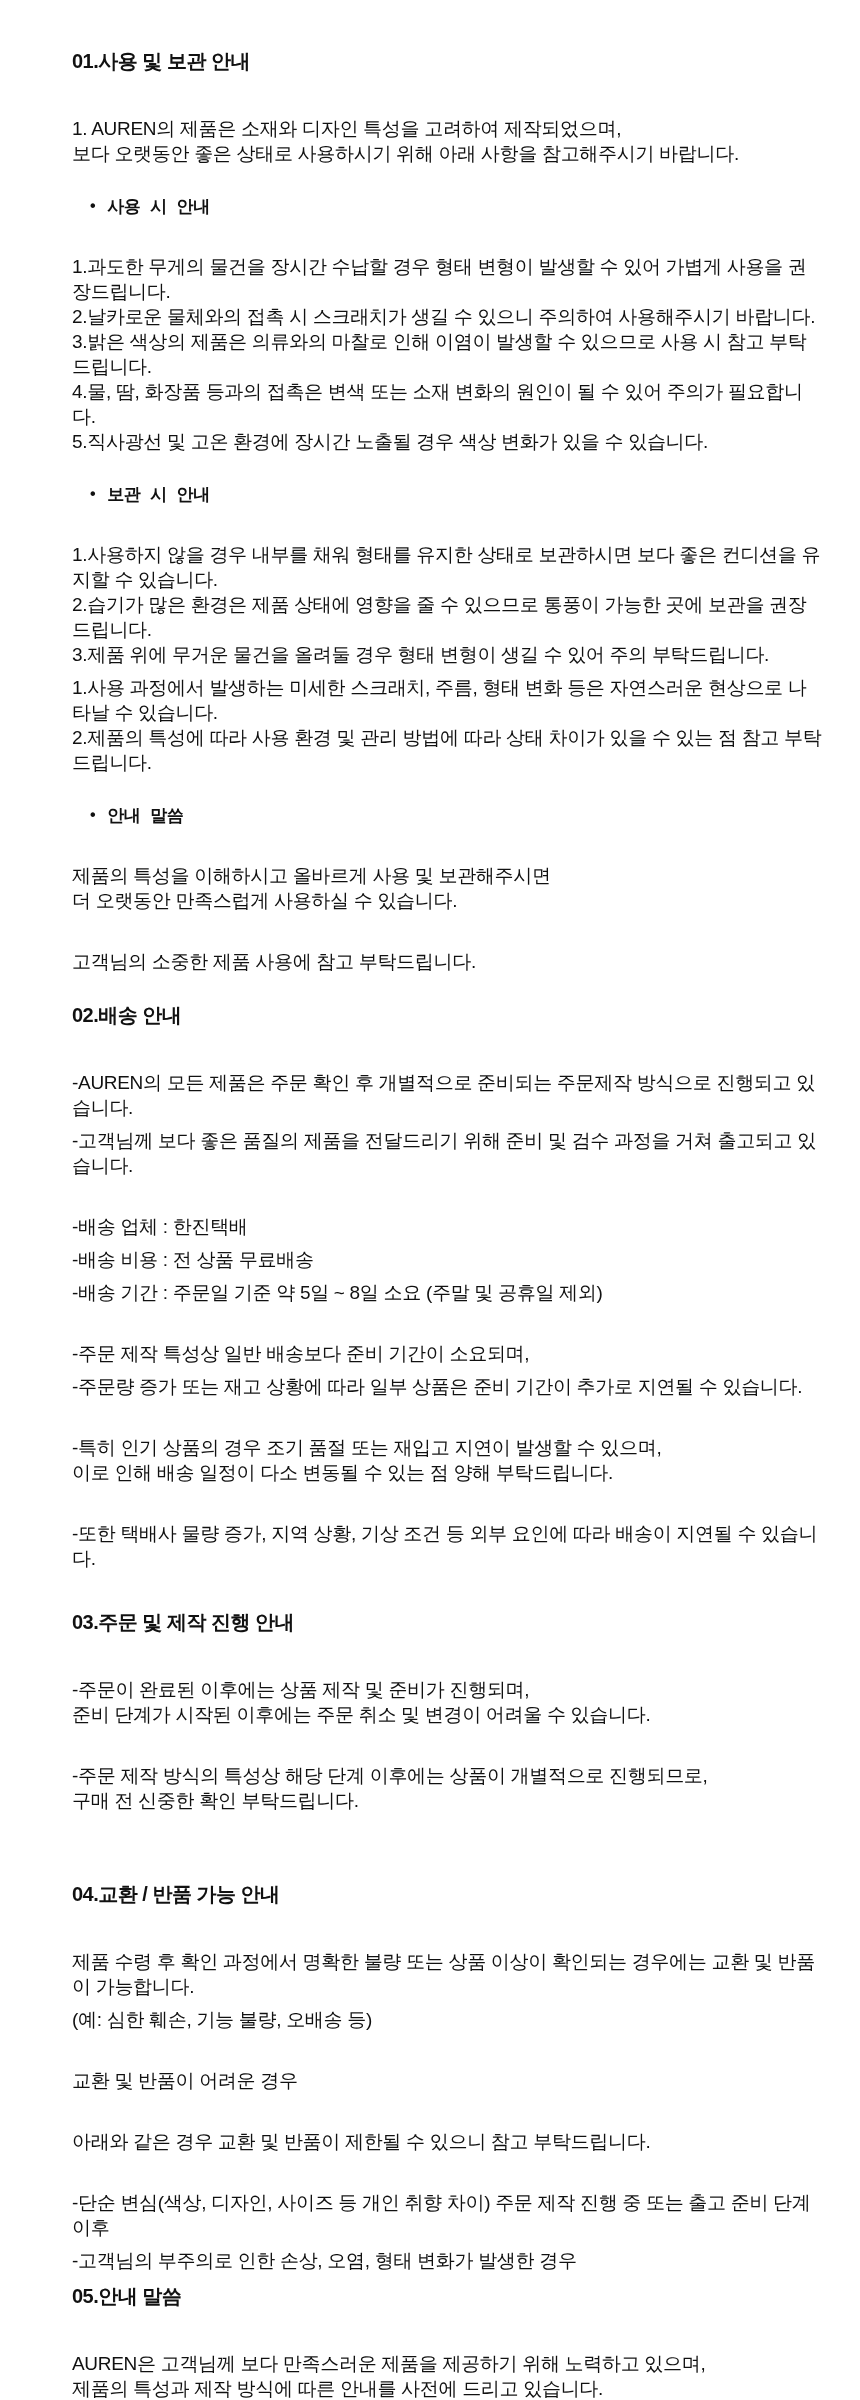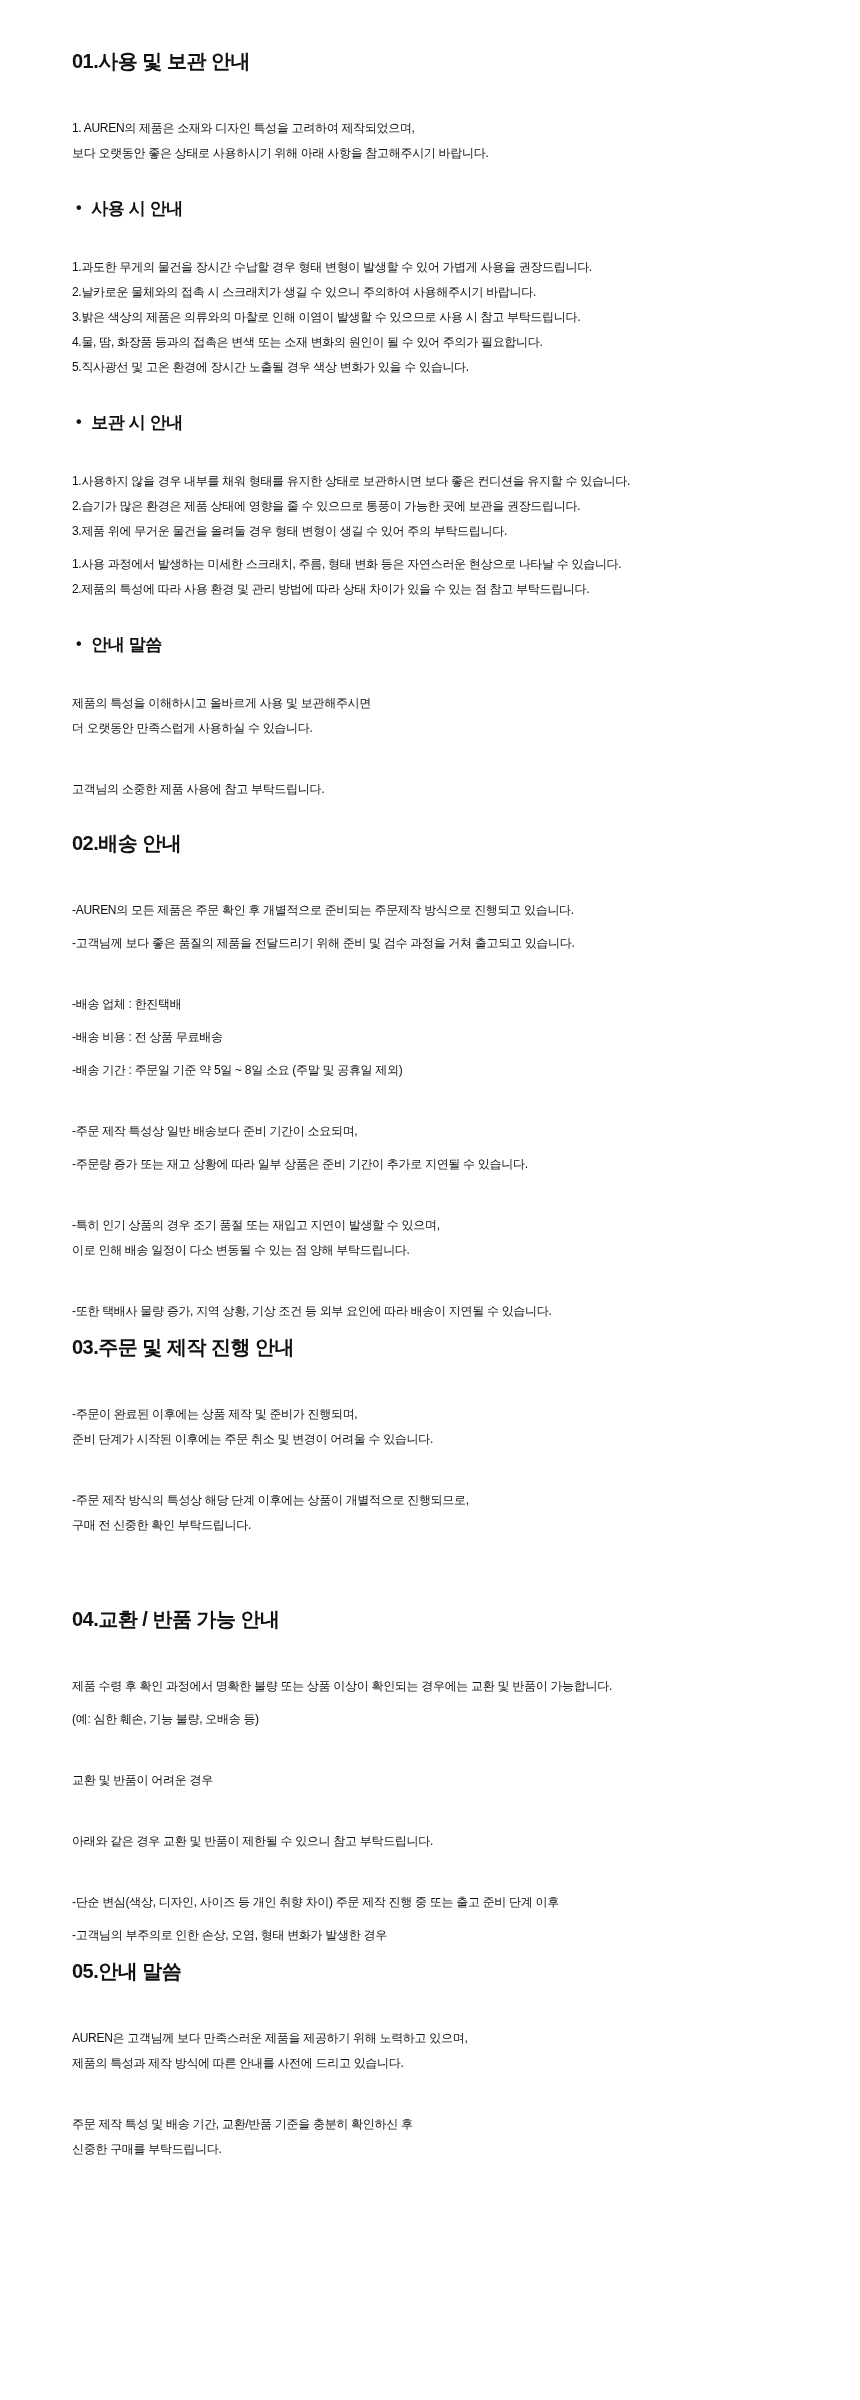--- a/index.html
+++ b/index.html
@@ -11,45 +11,46 @@
     font-family: "Liberation Sans", "DejaVu Sans", sans-serif;
     -webkit-font-smoothing: antialiased;
   }
   .page {
     box-sizing: border-box;
     width: 860px;
     padding: 46px 38px 50px 72px;
   }
   section { margin: 0; }
   .sgap-lg { margin-top: 26px; }
-  .sgap-sm { margin-top: 8px; }
+  .sgap-sm { margin-top: 36px; }
   .sgap-xl { margin-top: 66px; }
   .sgap-md { }
   .sec-heading {
     font-size: 20px;
     line-height: 30px;
     font-weight: 700;
     letter-spacing: -0.5px;
     margin: 0 0 40px 0;
   }
   .sub {
     font-size: 17px;
     line-height: 27px;
     font-weight: 700;
     letter-spacing: -0.4px;
-    margin: 28px 0 33px 4px;
+    margin: 28px 0 33px 16px;
+    font-family: Liberation Mono, monospace;
   }
   .sub .bullet {
     display: inline-block;
     margin-right: 10px;
     font-size: 16px;
     vertical-align: 1px;
   }
   .para {
-    font-size: 12px;
+    font-size: 19px;
     line-height: 25px;
     letter-spacing: -0.3px;
     margin: 0 0 8px 0;
     font-weight: 400;
   }
   .gap-lg { margin-top: 36px; }
 </style>
 </head>
 <body>
 

